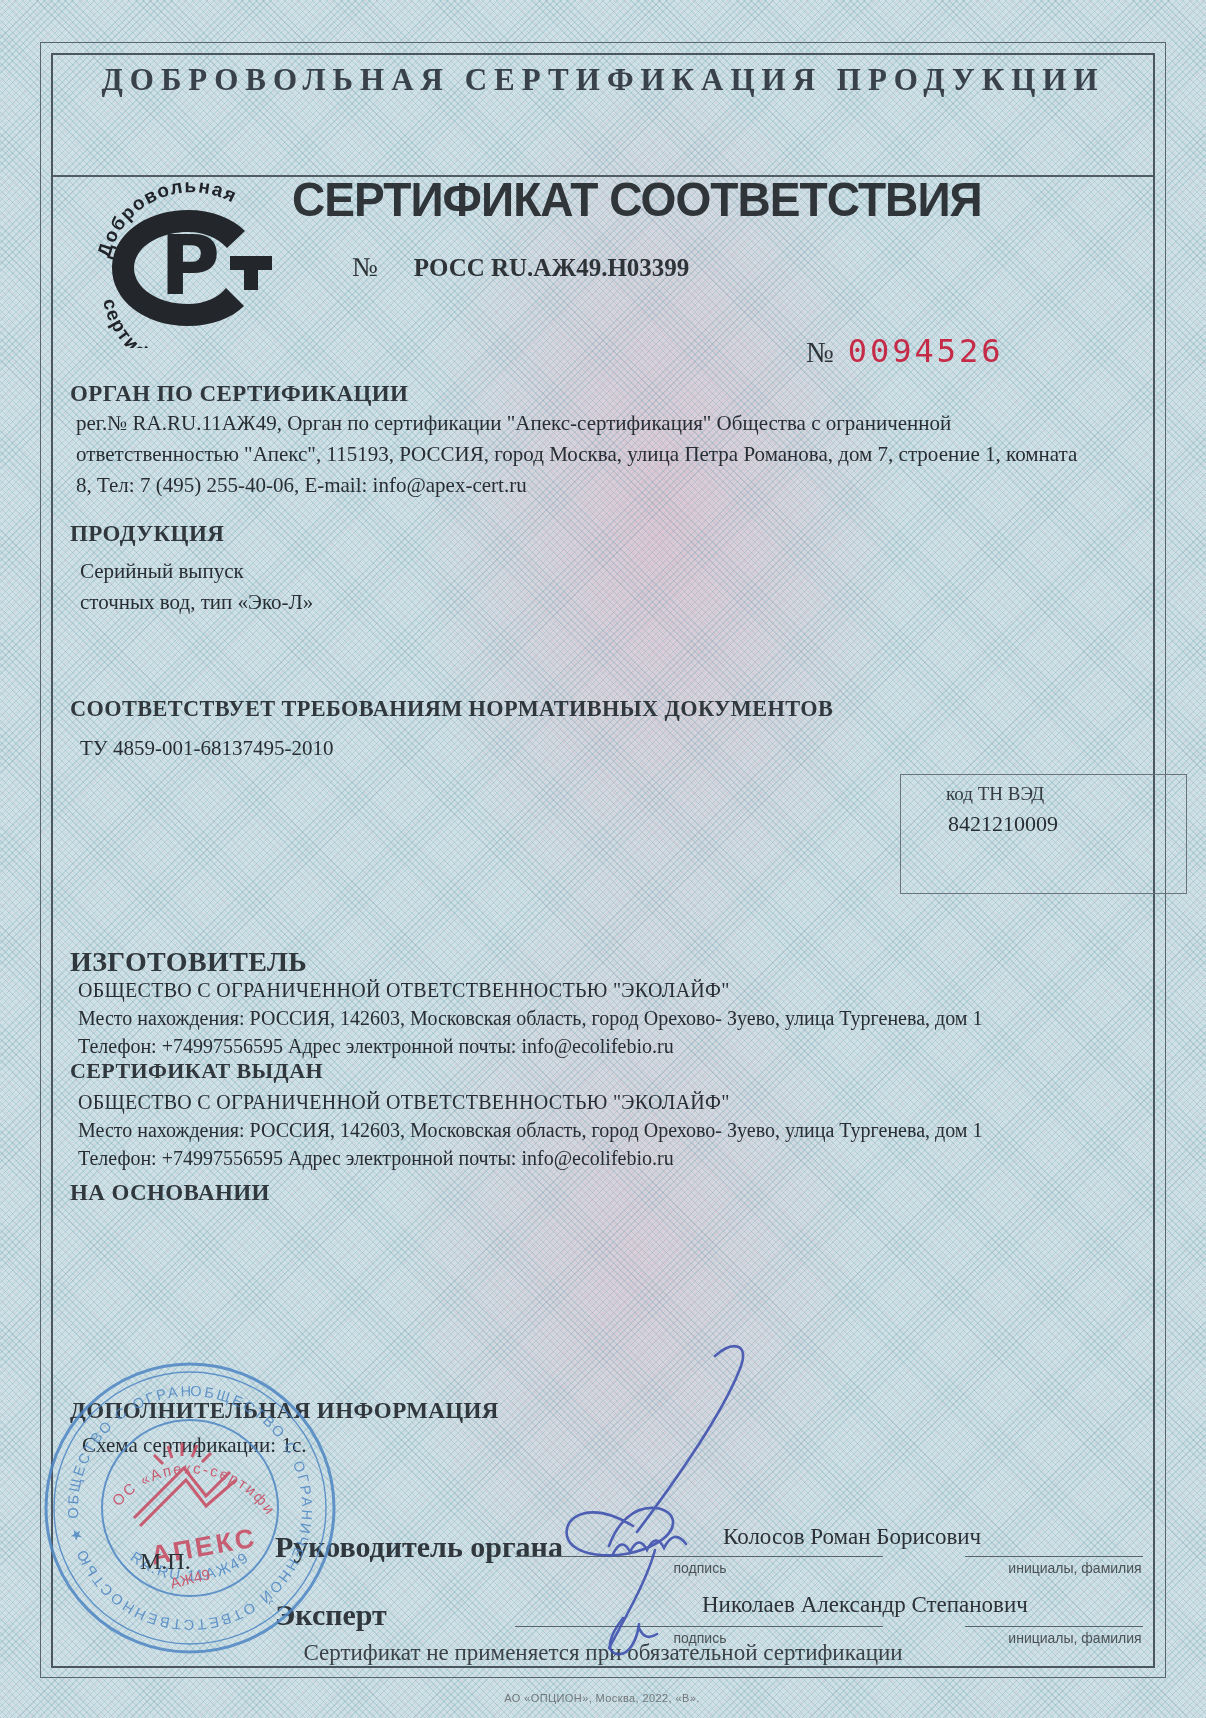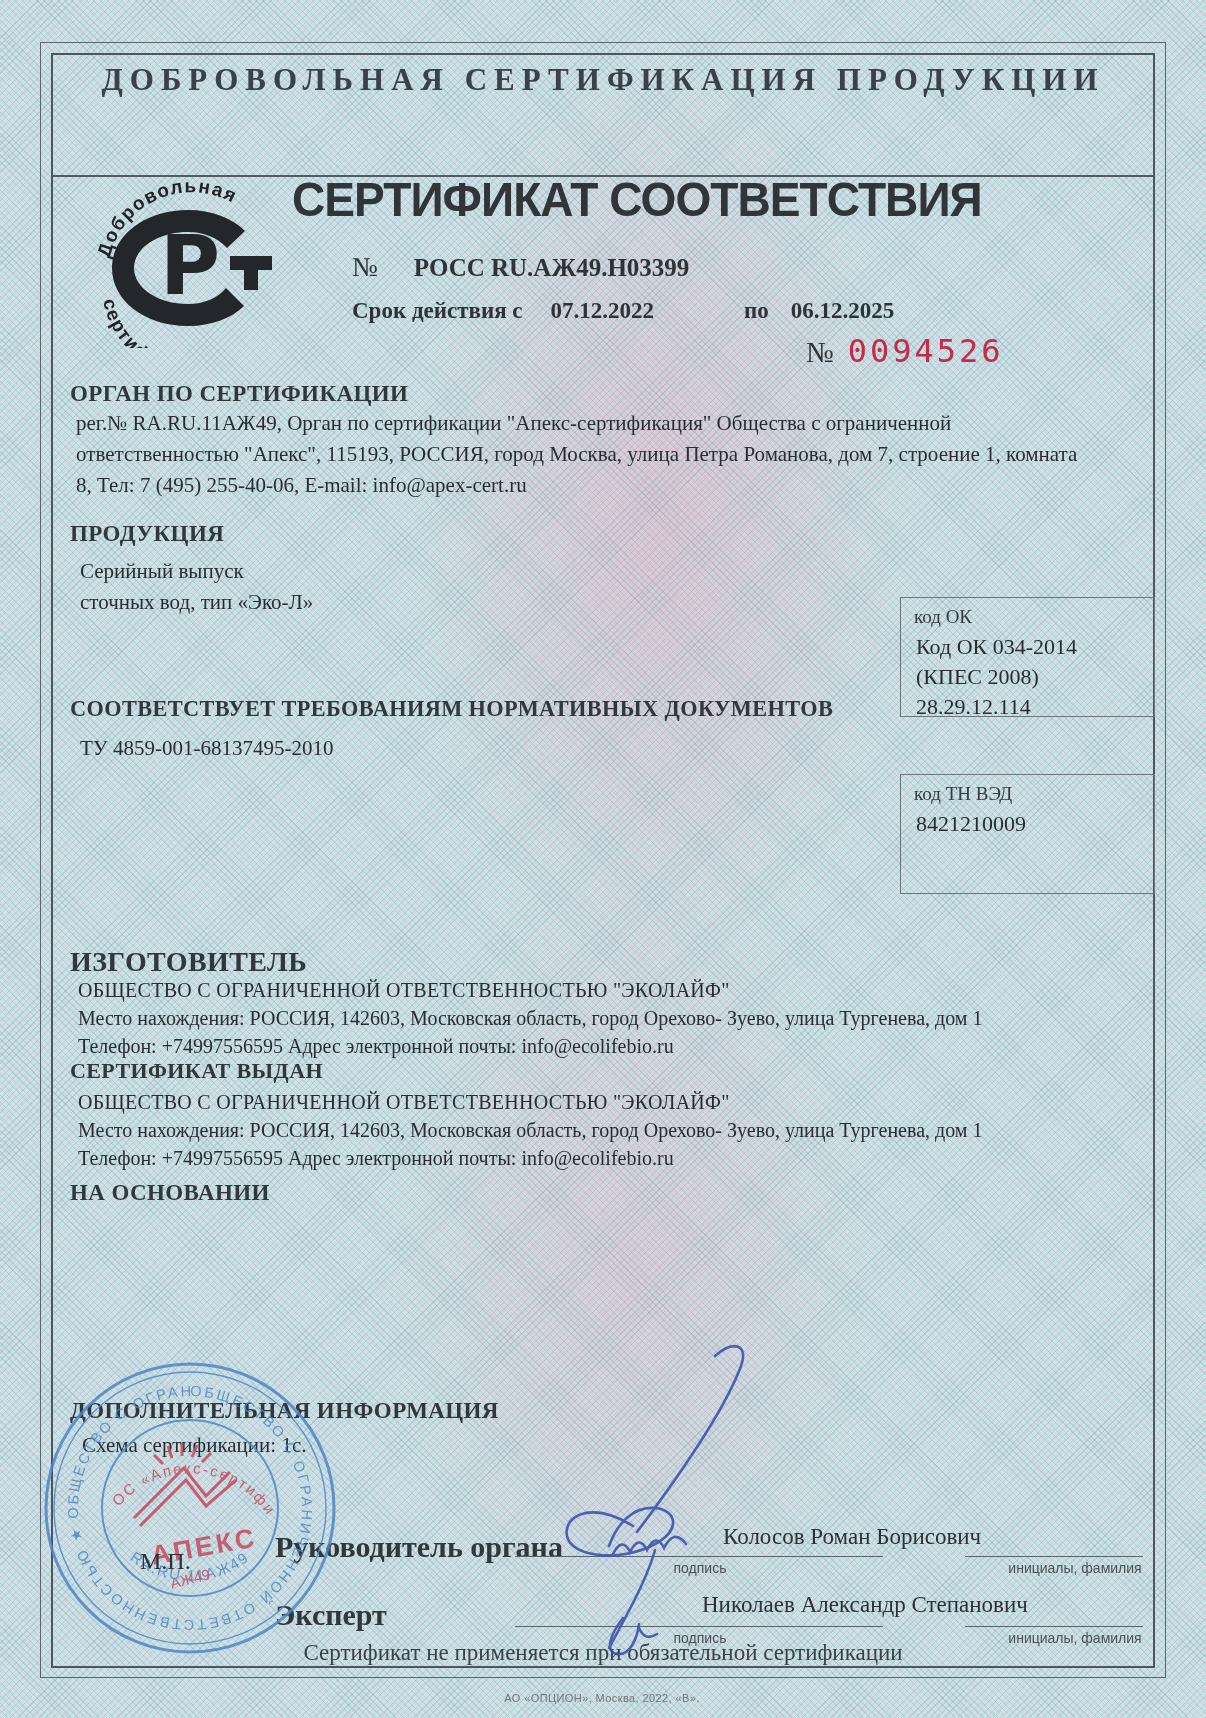--- a/index.html
+++ b/index.html
@@ -38,21 +38,21 @@
   .h-sec{font-size:23px;font-weight:700;color:#30373d;letter-spacing:.4px;white-space:nowrap;}
   .body-text{font-size:21px;line-height:31px;color:#272d33;}
   .org-h{left:70px;top:381px;}
   .org-b{left:76px;top:408px;width:1020px;}
   .prod-h{left:70px;top:521px;}
   .prod-b{left:80px;top:556px;width:720px;}
   .code-box{border:1.5px solid #6a747a;}
   .code-box .cb-label{font-size:19px;color:#343b41;padding:8px 0 0 13px;}
   .code-box .cb-lines{font-size:22px;line-height:30px;color:#272d33;padding:4px 0 0 15px;}
   .box-ok{left:900px;top:597px;width:253px;height:118px;}
-  .box-tn{left:900px;top:774px;width:253px;height:118px;}
+  .box-tn{left:900px;top:774px;width:253px;height:118px;padding-left:32px;}
   .comp-h{left:70px;top:696px;transform:scaleX(.97);transform-origin:left top;}
   .comp-b{left:80px;top:733px;width:760px;}
   .man-h{left:70px;top:946px;font-size:28px;}
   .man-b{left:78px;top:976px;width:1010px;font-size:20px;line-height:28px;}
   .iss-h{left:70px;top:1058px;font-size:22px;}
   .iss-b{left:78px;top:1088px;width:1010px;font-size:20px;line-height:28px;}
   .basis-h{left:70px;top:1180px;}
   .basis-b{left:80px;top:1210px;width:940px;font-size:21.5px;line-height:33px;}
   .add-h{left:70px;top:1398px;}
   .add-b{left:82px;top:1430px;width:800px;}
@@ -110,43 +110,32 @@
     <rect x="148" y="80" width="42" height="14" fill="#23262b"></rect>
     <rect x="162" y="80" width="14" height="34" fill="#23262b"></rect>
   </svg>
 
   <div class="abs main-title">СЕРТИФИКАТ СООТВЕТСТВИЯ</div>
 
   <div class="abs cert-no-row">
     <span class="no-sign">№</span><span>РОСС RU.АЖ49.Н03399</span>
   </div>
 
-  <div class="abs validity">
-    <span>Срок действия  с</span><span class="vfrom">07.12.2022</span><span class="vpo">по</span><span class="vto">06.12.2025</span>
-  </div>
 
   <div class="abs blank-no">
     <span>№</span><span class="digits">0094526</span>
   </div>
 
   <div class="abs h-sec org-h">ОРГАН ПО СЕРТИФИКАЦИИ</div>
   <div class="abs body-text org-b">рег.№ RA.RU.11АЖ49, Орган по сертификации "Апекс-сертификация" Общества с ограниченной ответственностью "Апекс", 115193, РОССИЯ, город Москва, улица Петра Романова, дом 7, строение 1, комната 8, Тел: 7 (495) 255-40-06, E-mail: info@apex-cert.ru</div>
 
   <div class="abs h-sec prod-h">ПРОДУКЦИЯ</div>
   <div class="abs body-text prod-b">
     <div>Серийный выпуск</div>
     <div>сточных вод, тип «Эко-Л»</div>
-  </div>
-  <div class="abs code-box box-ok">
-    <div class="cb-label">код ОК</div>
-    <div class="cb-lines">
-      <div>Код ОК 034-2014</div>
-      <div>(КПЕС 2008)</div>
-      <div>28.29.12.114</div>
-    </div>
   </div>
 
   <div class="abs h-sec comp-h">СООТВЕТСТВУЕТ ТРЕБОВАНИЯМ НОРМАТИВНЫХ ДОКУМЕНТОВ</div>
   <div class="abs body-text comp-b">ТУ  4859-001-68137495-2010</div>
   <div class="abs code-box box-tn">
     <div class="cb-label">код ТН ВЭД</div>
     <div class="cb-lines">
       <div>8421210009</div>
     </div>
   </div>

